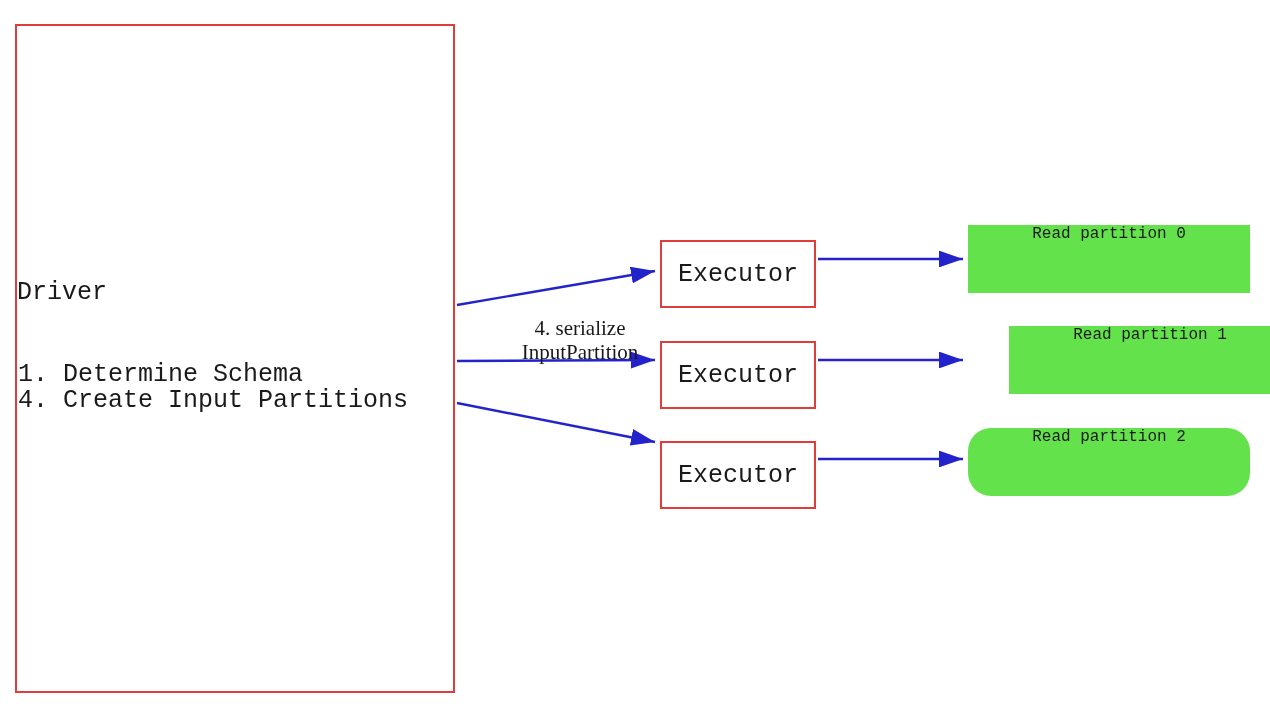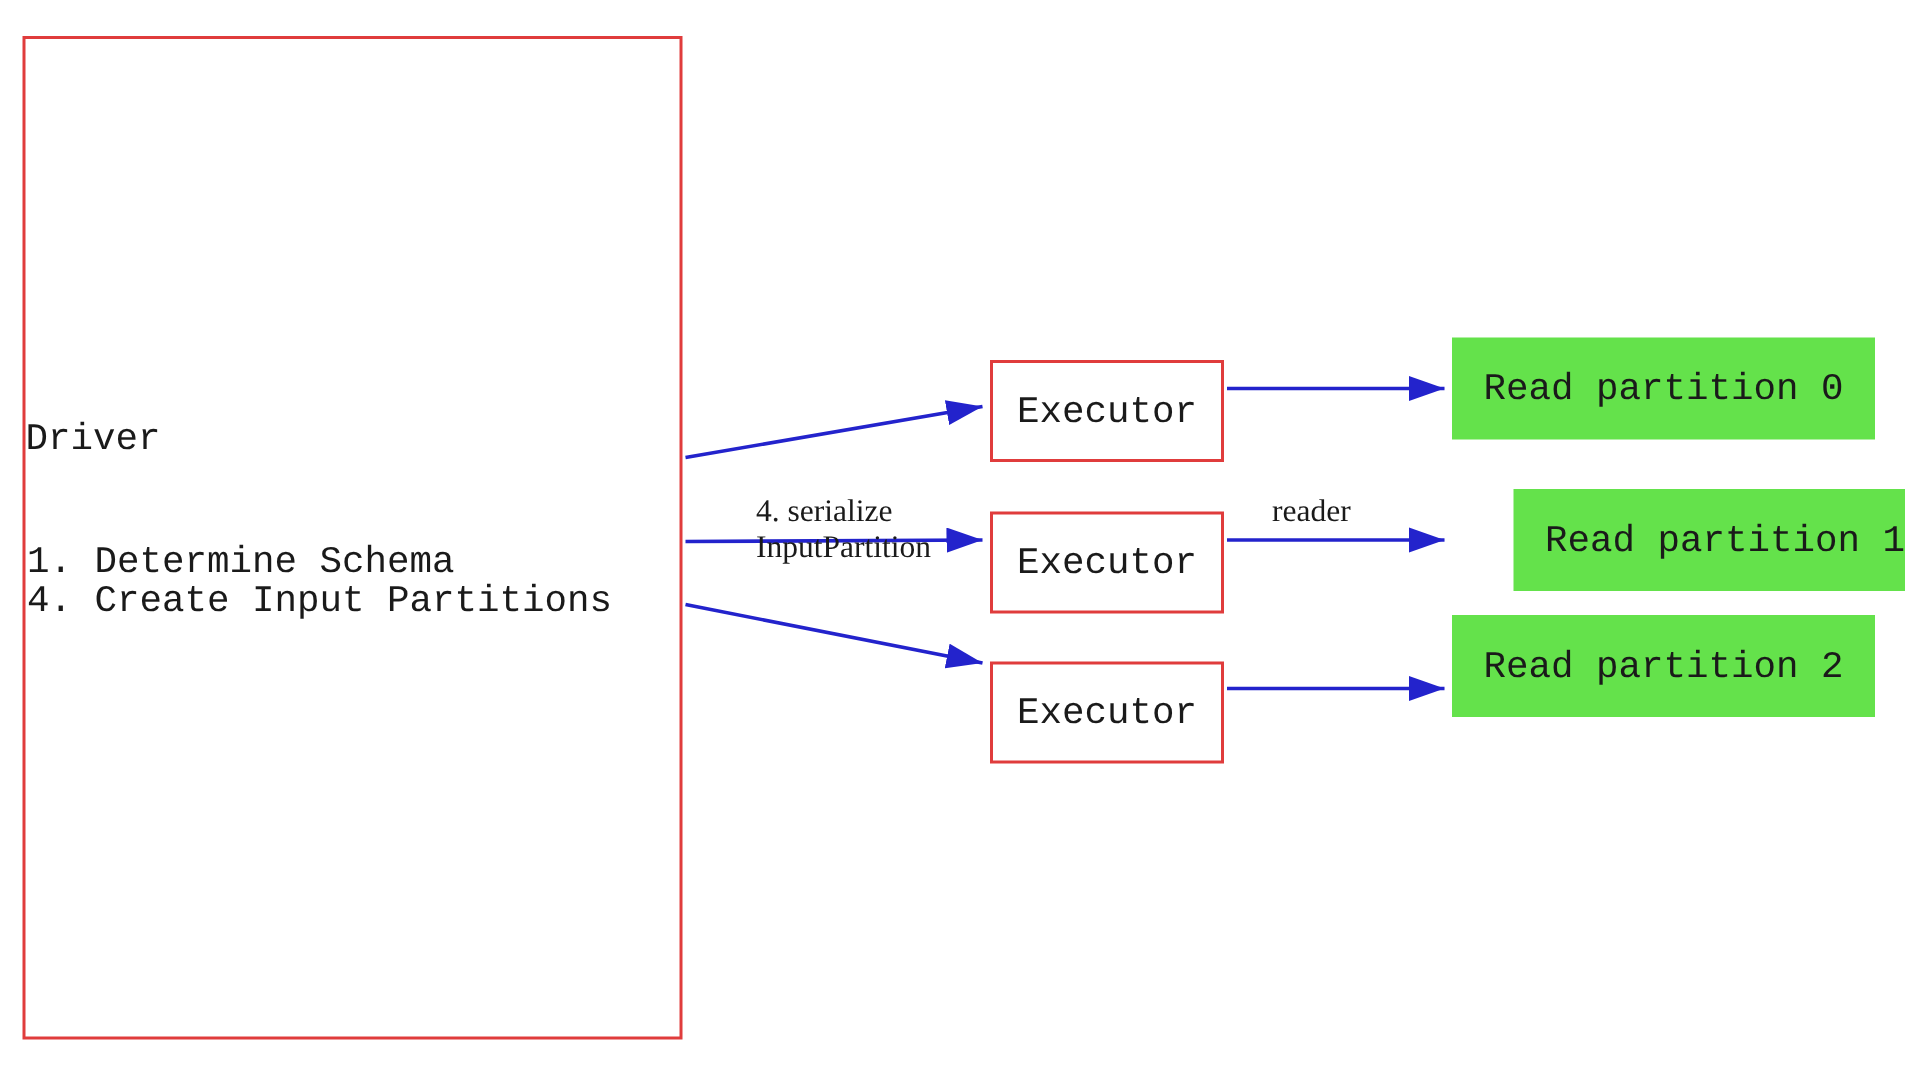--- a/index.html
+++ b/index.html
@@ -60,31 +60,32 @@
   }
   .exec-0 { top: 225px; }
   .exec-1 { top: 326px; }
   .exec-2 { top: 426px; }
   .partition-box {
     position: absolute;
     left: 968px;
     width: 282px; height: 68px;
     background: var(--green);
     display: flex;
-    align-items: center;
+    align-items: flex-start;
     justify-content: center;
-    font-size: 25px;
+    font-size: 16px;
     white-space: nowrap;
   }
   .part-0 { top: 225px; }
   .part-1 { top: 326px; margin-left: 41px; }
-  .part-2 { top: 410px; }
+  .part-2 { top: 428px; border-radius: 23px; }
   .arrow-label {
     position: absolute;
-    top: 328px;
+    top: 316px;
+    text-align: center;
     font-family: "Liberation Serif", serif;
     font-size: 21px;
     line-height: 24px;
     color: var(--text);
     padding-left: 48px;
   }
   .label-serialize { left: 456px; width: 200px; }
   .label-create-reader { left: 800px; width: 176px; }
 </style>
 </head>
@@ -144,16 +145,15 @@
   </div>
   <div class="partition-box part-2">
     <span>Read partition 2</span>
   </div>
 
   <div class="arrow-label label-serialize">
     <div>4. serialize</div>
     <div>InputPartition</div>
   </div>
   <div class="arrow-label label-create-reader">
-    <div>reader</div>
   </div>
 
 </div>
 
 </body></html>

